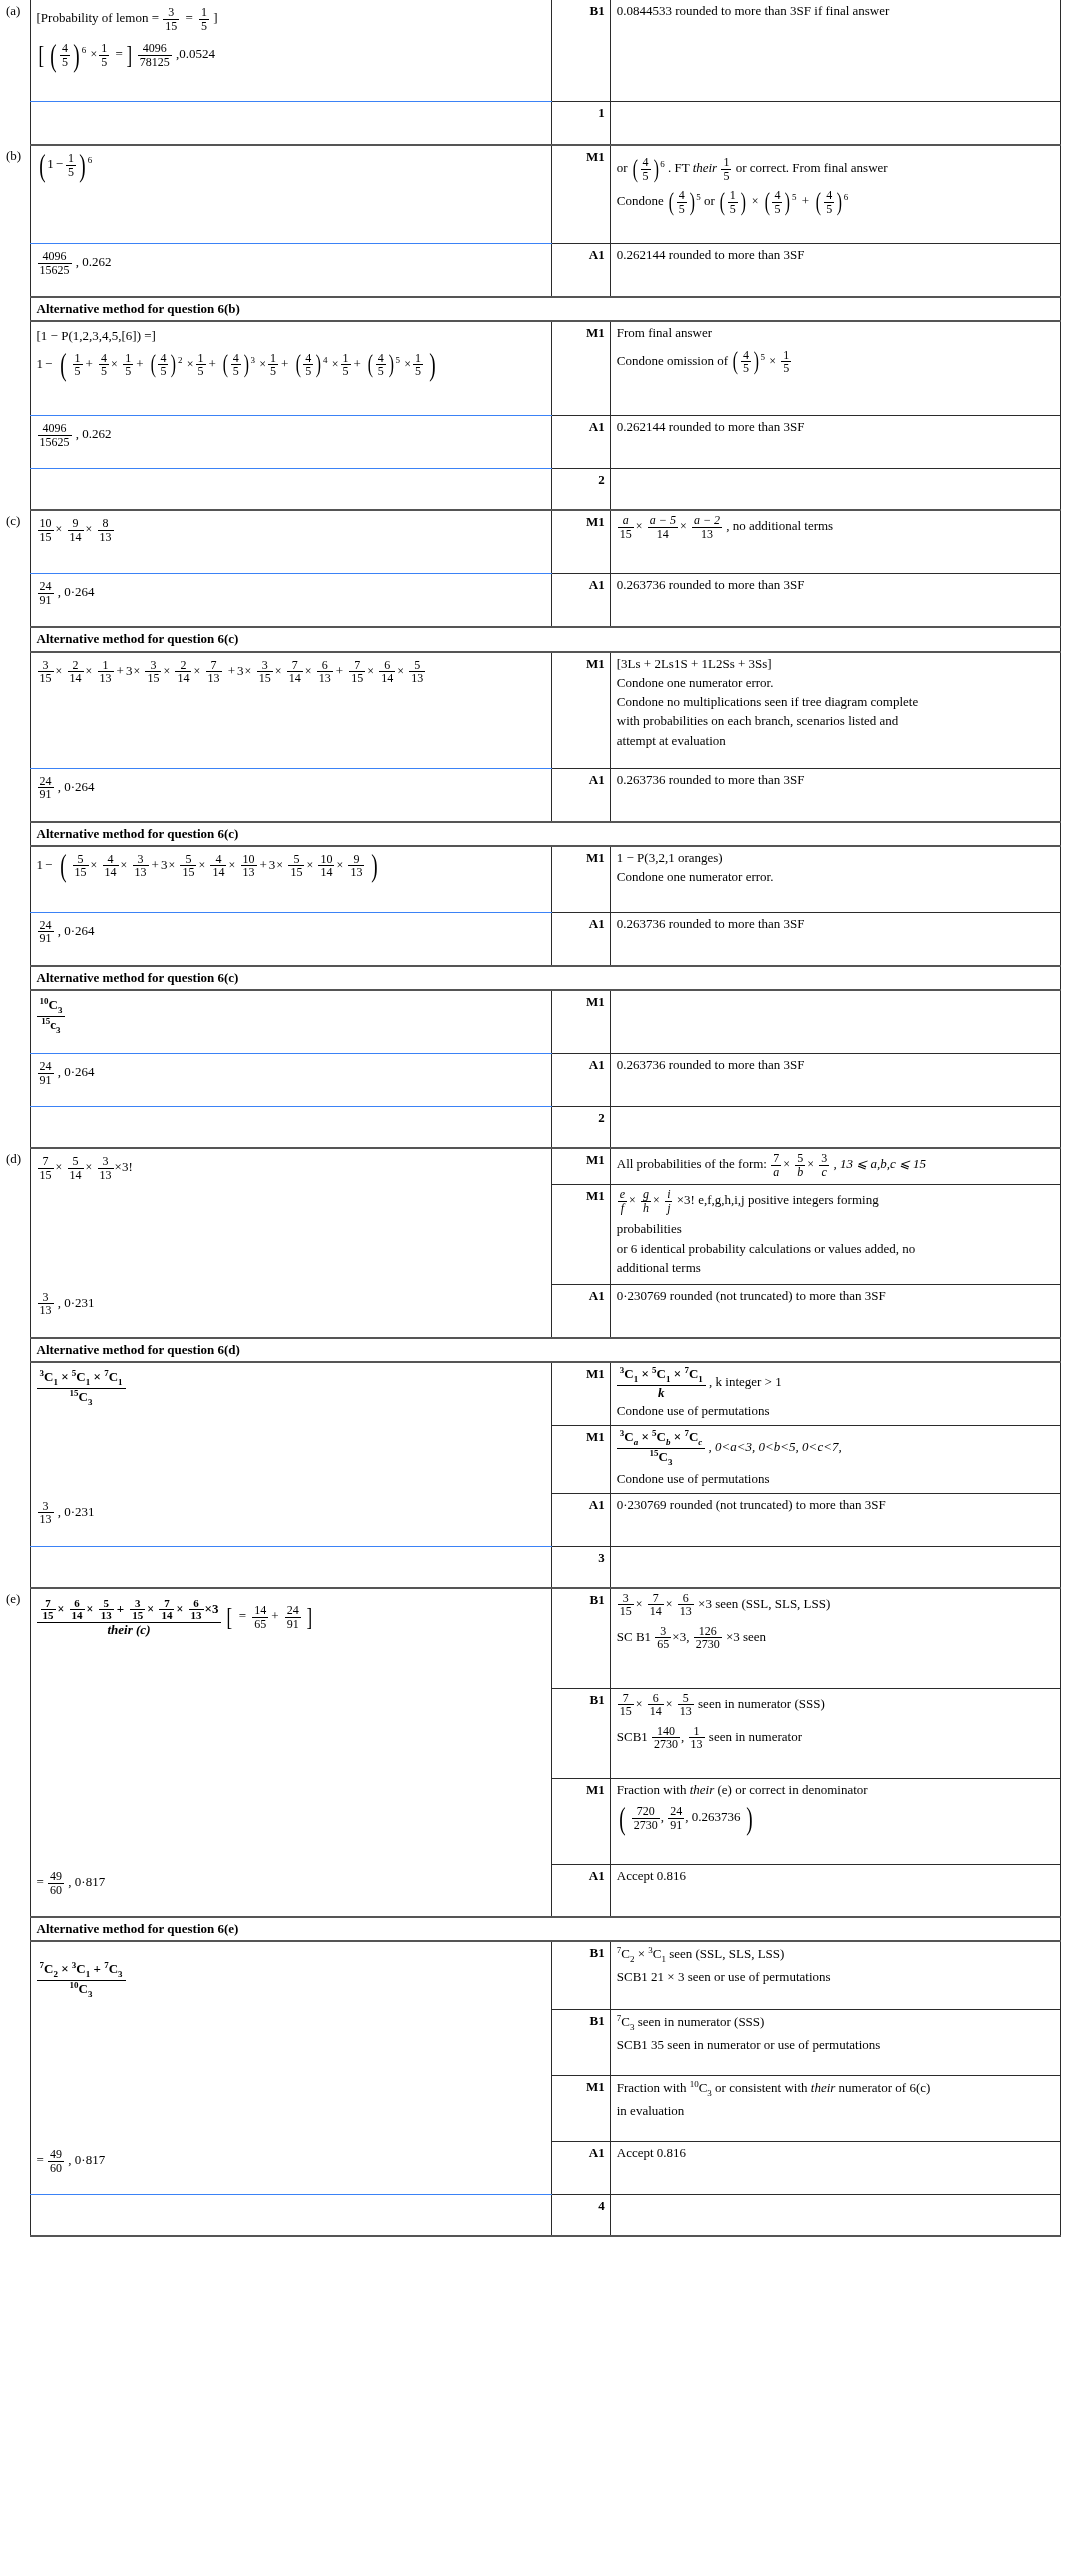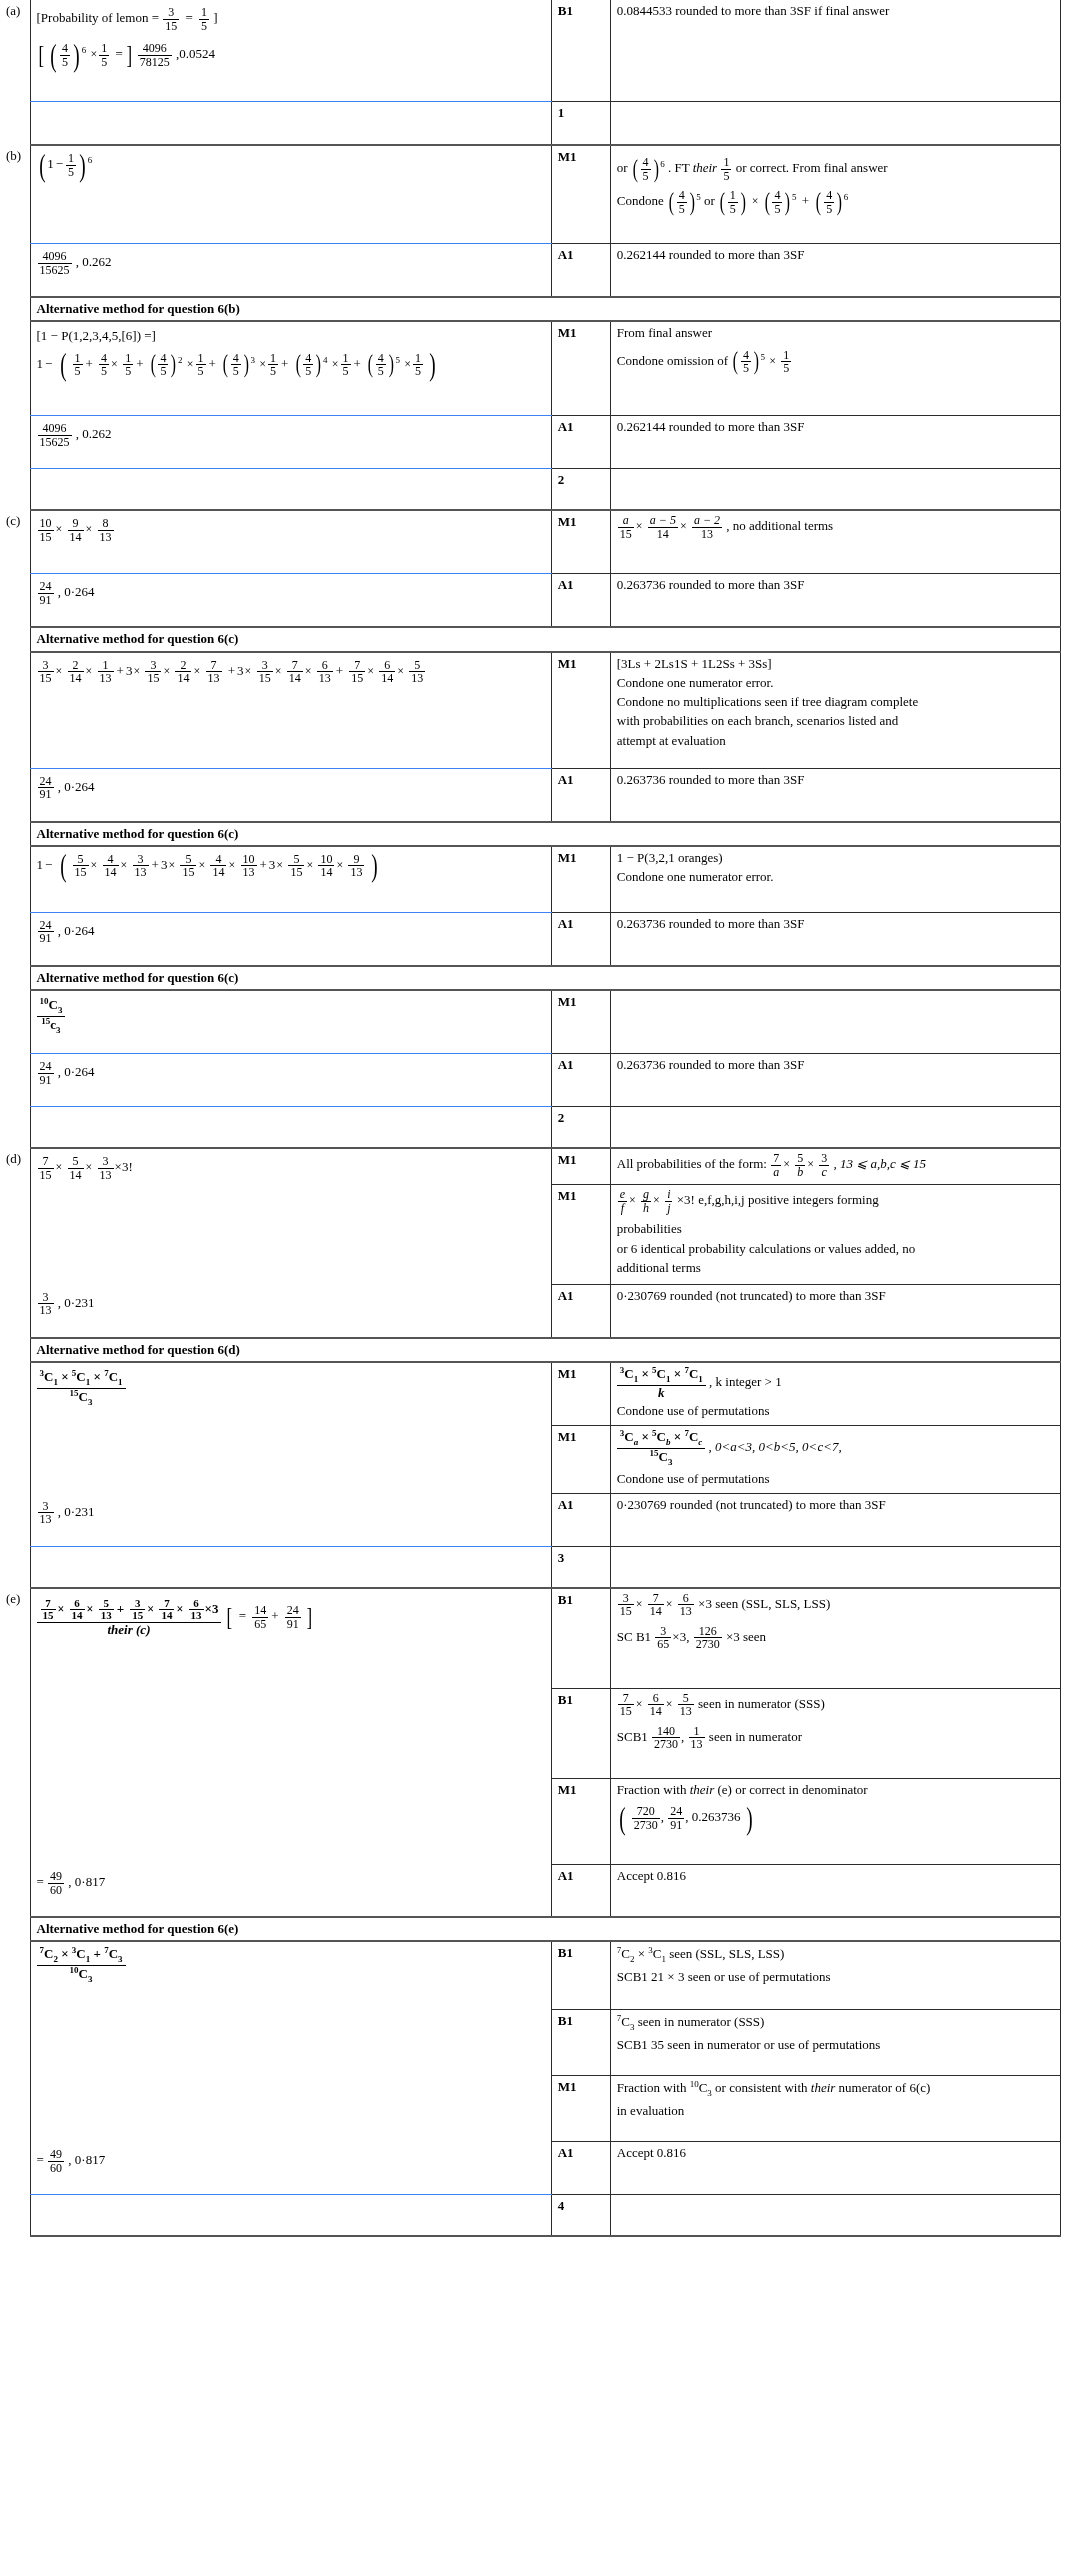--- a/index.html
+++ b/index.html
@@ -38,20 +38,21 @@
     font-size:13.4px;
   }
   td.work{
     border-left:1px solid #2b2b2b;
     border-right:1px solid #2b2b2b;
     border-bottom:1px solid #3b82f6;
   }
   td.mark{
     border-right:1px solid #2b2b2b;
     border-bottom:1px solid #2b2b2b;
+    text-align:right;
     font-weight:bold;
     padding-right:7px;
     font-size:13.4px;
   }
   td.note{
     border-right:1px solid #2b2b2b;
     border-bottom:1px solid #2b2b2b;
   }
   tr.heavy td.work, tr.heavy td.mark, tr.heavy td.note{
     border-bottom:2px solid #555;
@@ -642,21 +643,21 @@
     </td>
   </tr>
 
   <tr>
     <td class="part"></td>
     <td class="altbar" colspan="3">Alternative method for question 6(e)</td>
   </tr>
   <tr>
     <td class="part"></td>
     <td class="work" style="border-bottom:none" rowspan="3">
-      <span class="m blk" style="margin-top:1px">
+      <span class="m blk" style="margin-top:16px">
         <span class="stack">
           <span class="top"><span class="sup">7</span>C<span class="sub">2</span> × <span class="sup">3</span>C<span class="sub">1</span> + <span class="sup">7</span>C<span class="sub">3</span></span>
           <span class="bot"><span class="sup">10</span>C<span class="sub">3</span></span>
         </span>
       </span>
     </td>
     <td class="mark">B1</td>
     <td class="note" style="height:61px">
       <p>
         <span class="m"><span class="sup">7</span>C<span class="sub">2</span> × <span class="sup">3</span>C<span class="sub">1</span> seen (SSL, SLS, LSS)</span>

